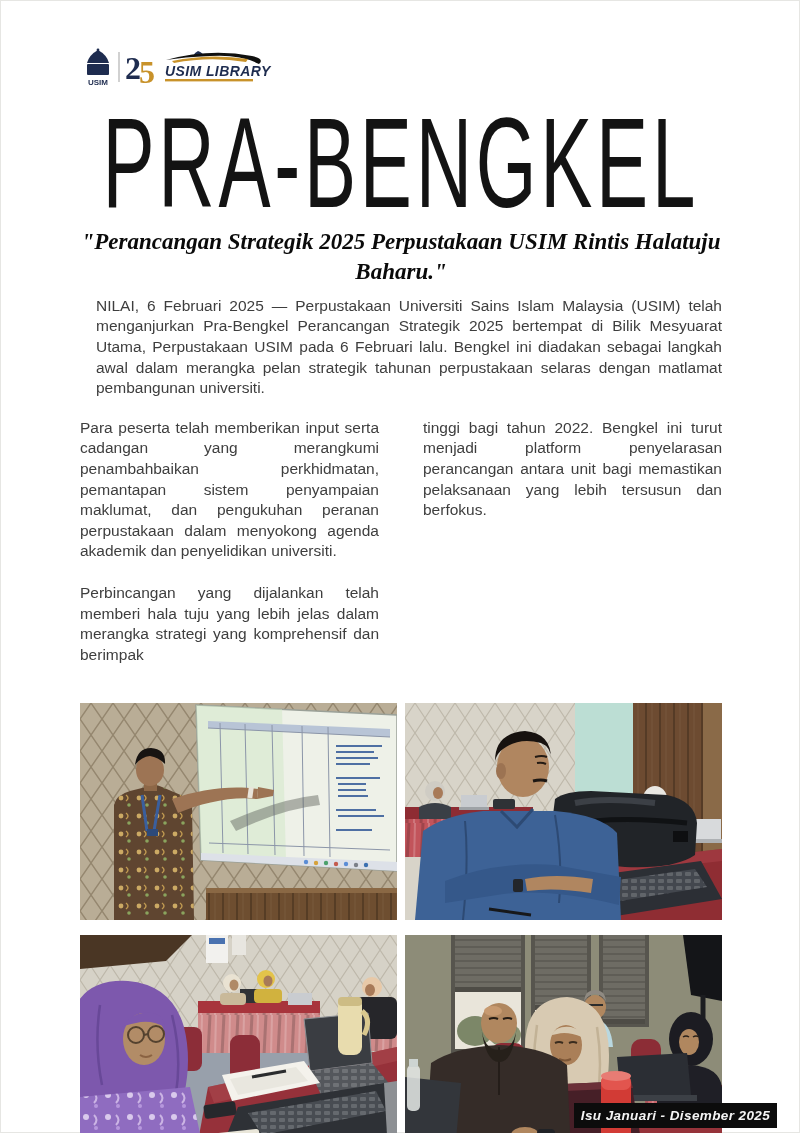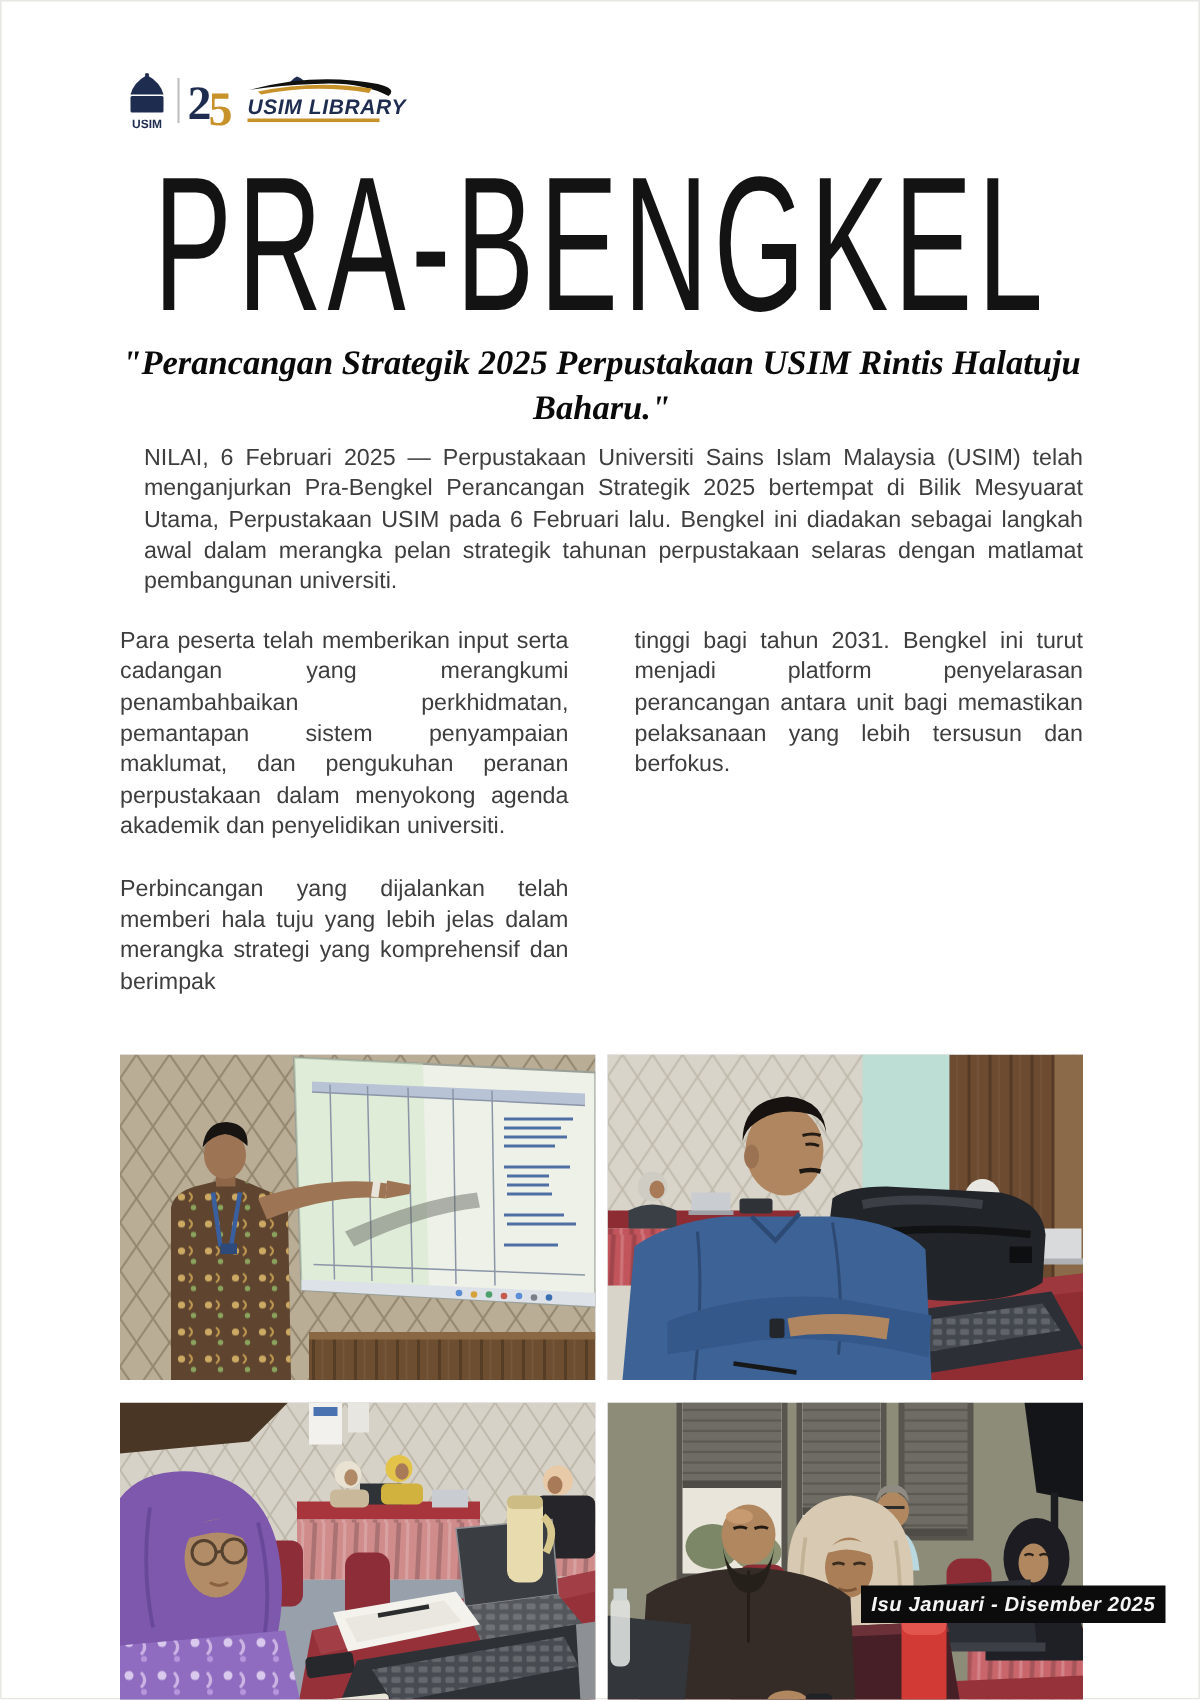--- a/index.html
+++ b/index.html
@@ -62,21 +62,21 @@
     display:grid;
     grid-template-columns:317px 317px;
     column-gap:8px;row-gap:15px;
     margin-top:16px;
   }
   .photo{margin:0;width:317px;height:217px;overflow:hidden;background:#ccc;}
   .photo svg{display:block;width:100%;height:100%;}
 
   
   .issue-badge{
-    position:absolute;right:23px;top:1057px;
+    position:absolute;right:23px;top:1103px;
     width:203px;height:25px;
     background:#0c0c0c;color:#f5f5f5;
     display:flex;align-items:center;justify-content:center;
     font-style:italic;font-weight:700;
     font-size:13.5px;letter-spacing:0.4px;
   }
   .defs-holder{position:absolute;width:0;height:0;overflow:hidden;}
 </style>
 </head>
 <body>
@@ -153,21 +153,21 @@
     <h2 class="subtitle">"Perancangan Strategik 2025 Perpustakaan USIM Rintis Halatuju Baharu."</h2>
 
     <p class="lead">NILAI, 6 Februari 2025 — Perpustakaan Universiti Sains Islam Malaysia (USIM) telah menganjurkan Pra-Bengkel Perancangan Strategik 2025 bertempat di Bilik Mesyuarat Utama, Perpustakaan USIM pada 6 Februari lalu. Bengkel ini diadakan sebagai langkah awal dalam merangka pelan strategik tahunan perpustakaan selaras dengan matlamat pembangunan universiti.</p>
 
     <div class="columns">
       <div class="col">
         <p>Para peserta telah memberikan input serta cadangan yang merangkumi penambahbaikan perkhidmatan, pemantapan sistem penyampaian maklumat, dan pengukuhan peranan perpustakaan dalam menyokong agenda akademik dan penyelidikan universiti.</p>
         <p>Perbincangan yang dijalankan telah memberi hala tuju yang lebih jelas dalam merangka strategi yang komprehensif dan berimpak</p>
       </div>
       <div class="col">
-        <p>tinggi bagi tahun 2031. Bengkel ini turut menjadi platform penyelarasan perancangan antara unit bagi memastikan pelaksanaan yang lebih tersusun dan berfokus.</p>
+        <p>tinggi bagi tahun 2022. Bengkel ini turut menjadi platform penyelarasan perancangan antara unit bagi memastikan pelaksanaan yang lebih tersusun dan berfokus.</p>
       </div>
     </div>
 
     <div class="photo-grid">
 
       <figure class="photo" role="img" aria-label="Pegawai membentang sambil menunjuk ke skrin projektor">
         <svg viewBox="0 0 317 217">
           <rect width="317" height="217" fill="#b9ad96"></rect>
           <rect width="317" height="217" fill="url(#diamondA)"></rect>
           <g>

